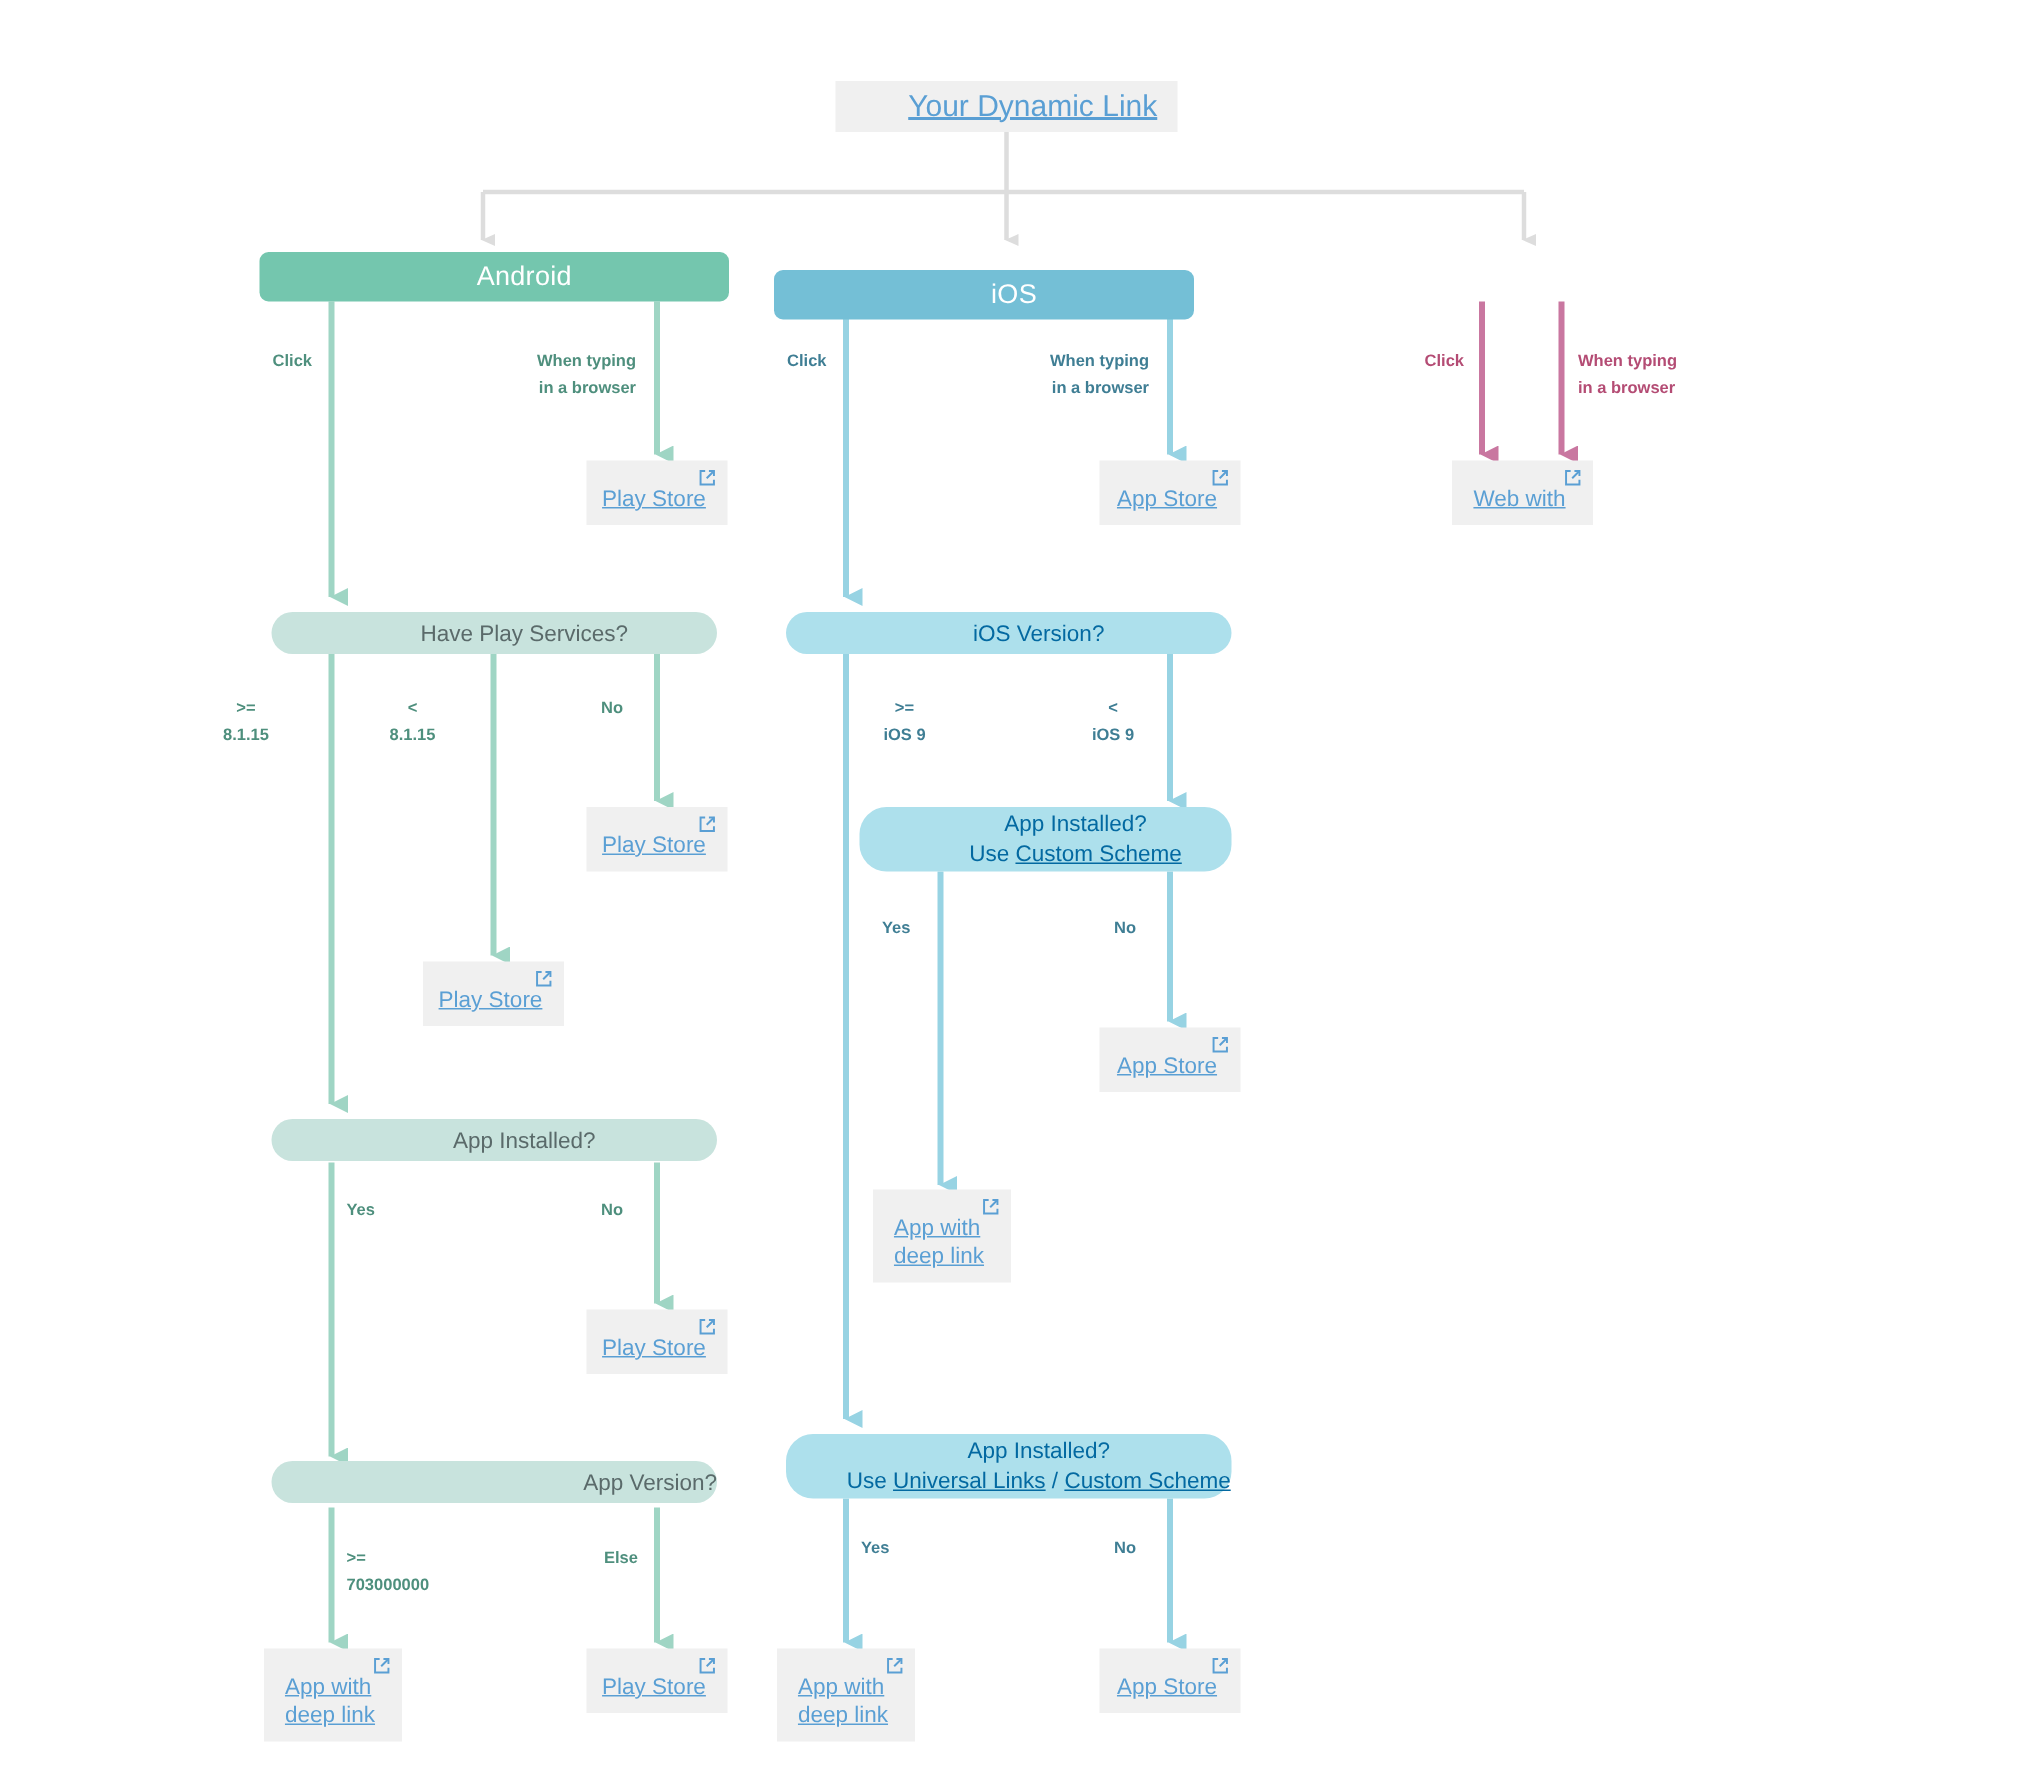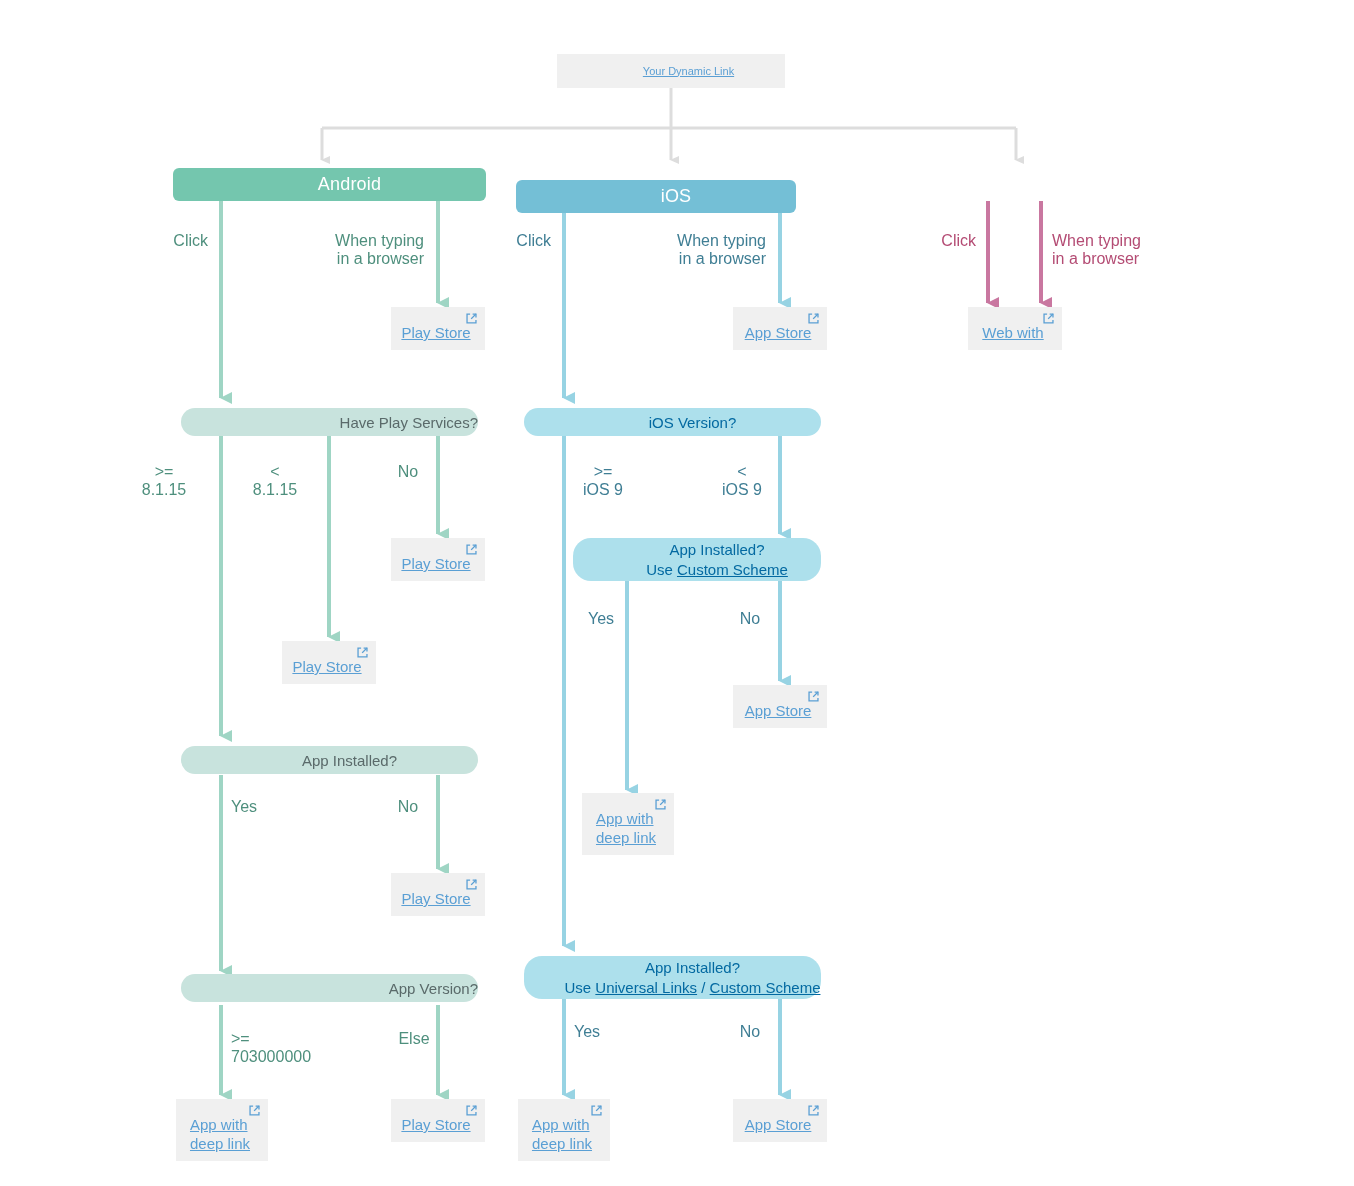--- a/index.html
+++ b/index.html
@@ -75,23 +75,24 @@
     width: 13px;
     height: 13px;
     color: #5a9fd4;
     line-height: 0;
   }
   .ext-icon svg { display: block; }
 
   
   .elabel {
     position: absolute;
-    font-size: 16px;
+    font-size: 11px;
     line-height: 18px;
     white-space: pre-line;
+    font-weight: bold;
   }
   .el-and { color: #4e8f7d; }
   .el-ios { color: #3f7e94; }
   .el-desk { color: #b44c74; }
   .el-right { text-align: right; }
   .el-left { text-align: left; }
 
   .u { text-decoration: underline; }
 </style>
 </head>
@@ -159,21 +160,21 @@
       <path d="M780,999 L780,1095" marker-end="url(#ah-ios)"></path>
     </g>
 
     <g stroke="#c977a0" stroke-width="4" fill="none">
       <path d="M988,201 L988,303" marker-end="url(#ah-desk)"></path>
       <path d="M1041,201 L1041,303" marker-end="url(#ah-desk)"></path>
     </g>
   </svg>
 
   <div class="node linkbox" style="left:557px; top:54px; width:228px; height:34px; align-items:center; justify-content:center; padding:0;">
-    <span class="lnk" style="font-size:11px; text-align:right;margin-left:35px;">Your Dynamic Link</span>
+    <span class="lnk" style="font-size:20px; text-align:right;margin-left:35px;">Your Dynamic Link</span>
   </div>
 
   <div class="node platform" style="left:173px; top:168px; width:313px; background:#74c6ae;">
     <span>Android</span>
   </div>
   <div class="node platform" style="left:516px; top:180px; width:280px; background:#74bfd6;">
     <span>iOS</span>
   </div>
 
   <div class="elabel el-and el-right" style="left:120px; top:232px; width:88px;">Click</div>
@@ -184,21 +185,21 @@
     <span class="ext-icon">
       <svg viewBox="0 0 14 14" width="13" height="13" fill="none" stroke="currentColor" stroke-width="1.4">
         <path d="M5.5 2.2H2.2v9.6h9.6V8.5"></path>
           <path d="M8.2 2.2h3.6v3.6"></path>
           <path d="M11.8 2.2L6.6 7.4"></path>
       </svg>
     </span>
     <span class="lnk">Play Store</span>
   </div>
 
-  <div class="node decision" style="left:181px; top:408px; width:297px; height:28px; background:#c8e3dd;align-items:flex-end;">
+  <div class="node decision" style="left:181px; top:408px; width:297px; height:28px; background:#c8e3dd;">
     <span>Have Play Services?</span>
   </div>
 
   <div class="elabel el-and el-right" style="left:120px; top:463px; width:88px; text-align:center;">&gt;=
 8.1.15</div>
   <div class="elabel el-and" style="left:231px; top:463px; width:88px; text-align:center;">&lt;
 8.1.15</div>
   <div class="elabel el-and" style="left:390px; top:463px; width:36px; text-align:center;">No</div>
 
   <div class="node linkbox" style="left:391px; top:538px; width:94px; height:43px;">

